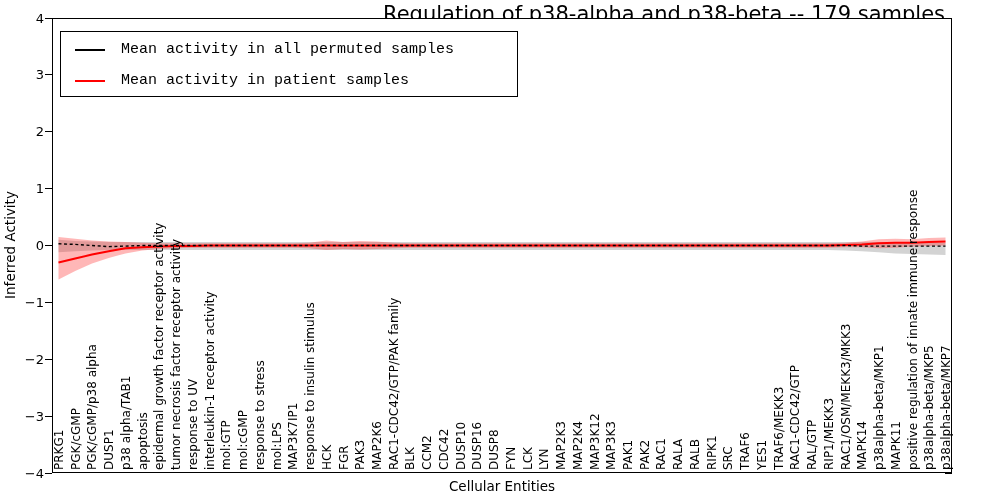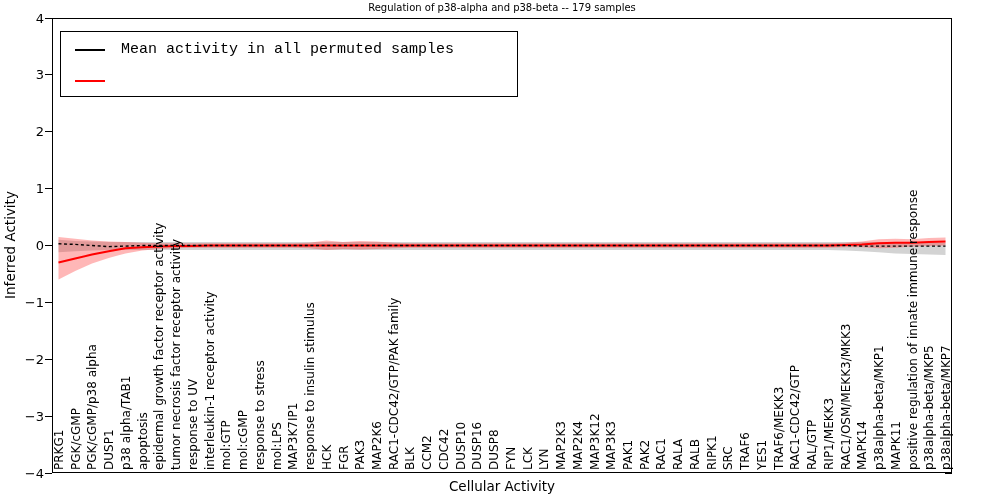--- a/index.html
+++ b/index.html
@@ -1,41 +1,41 @@
 <!DOCTYPE html>
 <html><head>
 <meta charset="utf-8">
 <style>
   html,body{margin:0;padding:0;background:#ffffff;}
   .figure{
     position:relative;width:1000px;height:500px;background:#ffffff;
     font-family:"DejaVu Sans","Liberation Sans",sans-serif;color:#000;
     overflow:hidden;
   }
-  .title{position:absolute;left:52px;top:2px;width:900px;text-align:center;font-size:10px;}
+  .title{position:absolute;left:45px;top:2px;width:900px;text-align:right;font-size:21px;}
   .plot{position:absolute;left:52px;top:18px;width:900px;height:455px;border:1px solid #000;box-sizing:border-box;background:#fff;}
   .plot svg{position:absolute;left:0;top:0;}
   .ylabel{position:absolute;left:10px;top:245px;transform:translate(-50%,-50%) rotate(-90deg);font-size:13.5px;white-space:nowrap;}
   .xlabel{position:absolute;left:52px;top:478px;width:900px;text-align:center;font-size:13.5px;}
   .ytick{position:absolute;left:14px;width:30px;text-align:right;font-size:13px;line-height:17px;}
   .tickmark{position:absolute;background:#000;}
   .xtick{position:absolute;font-size:12px;line-height:12px;white-space:nowrap;transform:rotate(-90deg);transform-origin:0 100%;}
   .legend{position:absolute;left:60px;top:31px;width:458px;height:66px;border:1.8px solid #000;background:#fff;box-sizing:border-box;}
   .legend-row{display:flex;align-items:center;height:31px;padding-left:14px;font-family:Liberation Mono, monospace;}
   .legend-swatch{width:30px;height:2px;margin-right:16px;flex:0 0 auto;}
   .legend-label{font-size:15px;white-space:nowrap;}
 </style>
 </head>
 <body>
 
 <div class="figure">
   <div class="title">Regulation of p38-alpha and p38-beta -- 179 samples</div>
 
   <div class="ylabel">Inferred Activity</div>
-  <div class="xlabel">Cellular Activity</div>
+  <div class="xlabel">Cellular Entities</div>
 
   <div id="y-tick-labels">
       <div class="ytick" style="top: 9.5px;">4</div>
       <div class="ytick" style="top: 66.375px;">3</div>
       <div class="ytick" style="top: 123.25px;">2</div>
       <div class="ytick" style="top: 180.125px;">1</div>
       <div class="ytick" style="top: 237px;">0</div>
       <div class="ytick" style="top: 293.875px;">−1</div>
       <div class="ytick" style="top: 350.75px;">−2</div>
       <div class="ytick" style="top: 407.625px;">−3</div>
@@ -132,15 +132,16 @@
       </div>
   </div>
 
   <div class="legend">
     <div class="legend-row" style="margin-top:2px;">
       <div class="legend-swatch" style="background: rgb(0, 0, 0);"></div>
       <div class="legend-label">Mean activity in all permuted samples</div>
     </div>
     <div class="legend-row">
       <div class="legend-swatch" style="background: rgb(255, 0, 0);"></div>
+      <div class="legend-label">Mean activity in patient samples</div>
     </div>
   </div>
 </div>
 
 </body></html>

